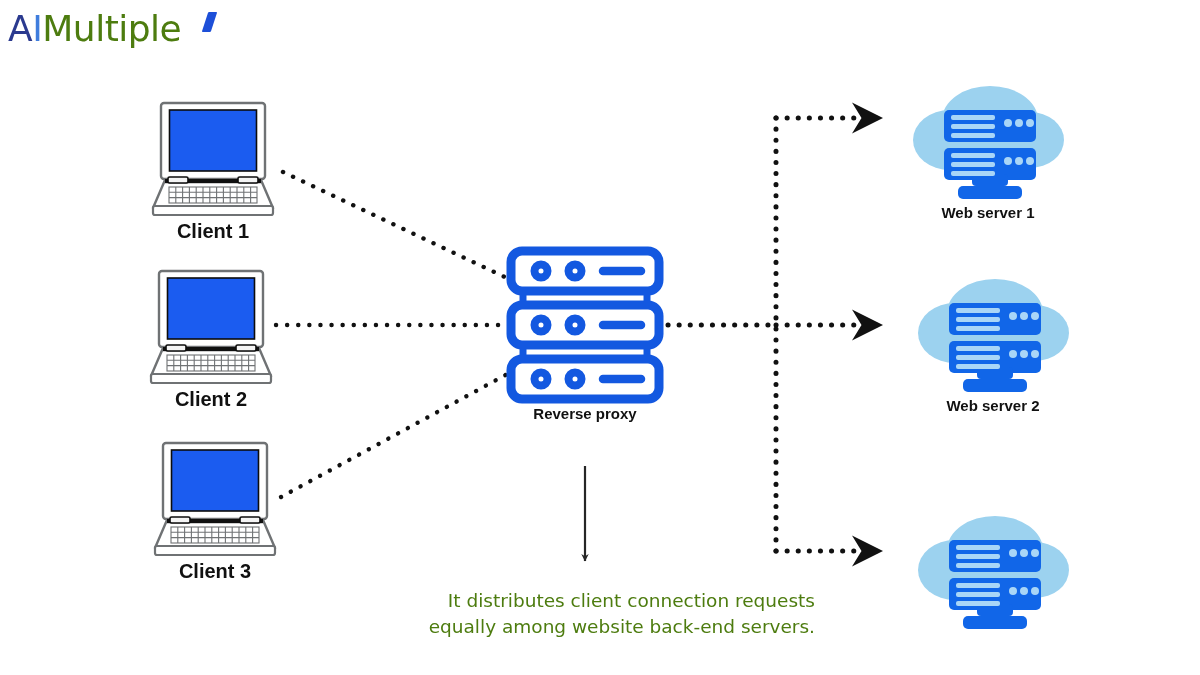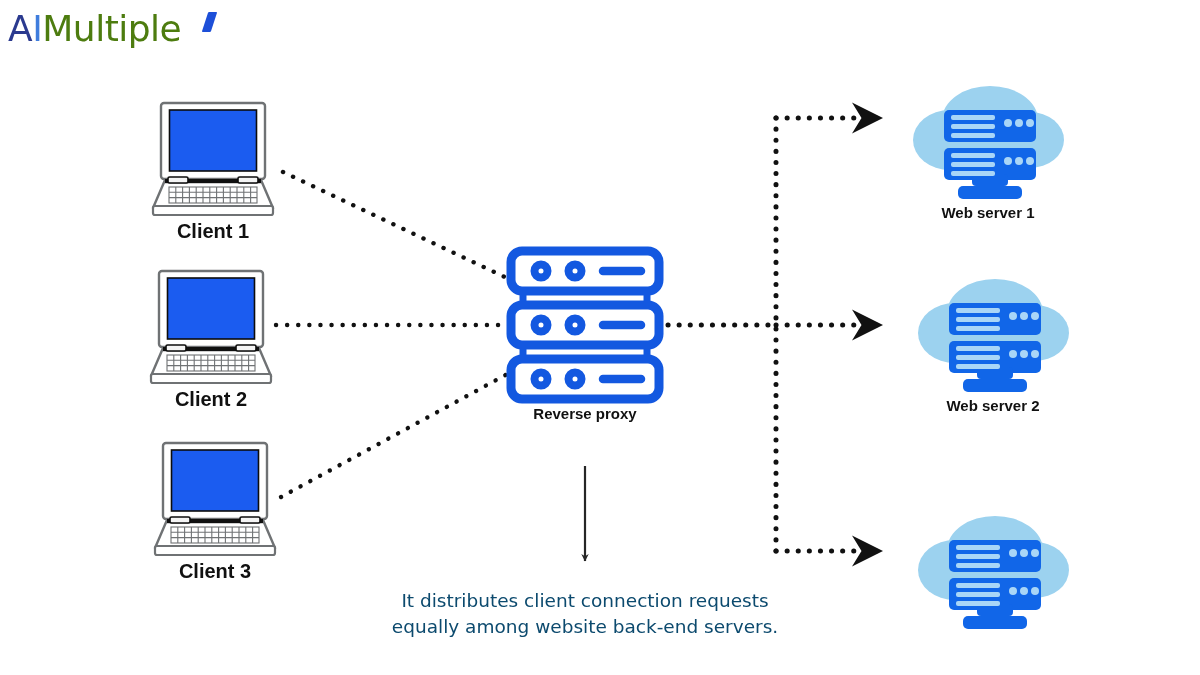--- a/index.html
+++ b/index.html
@@ -47,24 +47,24 @@
   .proxy{position:absolute;width:160px;height:160px;}
   .proxy-label{font-size:15px;top:160px;}
 
   
   .cloudsrv{position:absolute;width:160px;height:125px;}
   .srv-label{font-size:15px;top:126px;}
 
   
   .caption{
     position:absolute;
-    text-align:center;
+    text-align:right;
     font-size:18.5px;
     line-height:1.42;
-    color:#0c4a6e;
+    color:#4d7c0f;
     white-space:pre-line;
     font-family:"DejaVu Sans","Liberation Sans",sans-serif;
   }
 </style>
 </head>
 <body>
 
 <div id="stage">
 
   <div class="logo">

